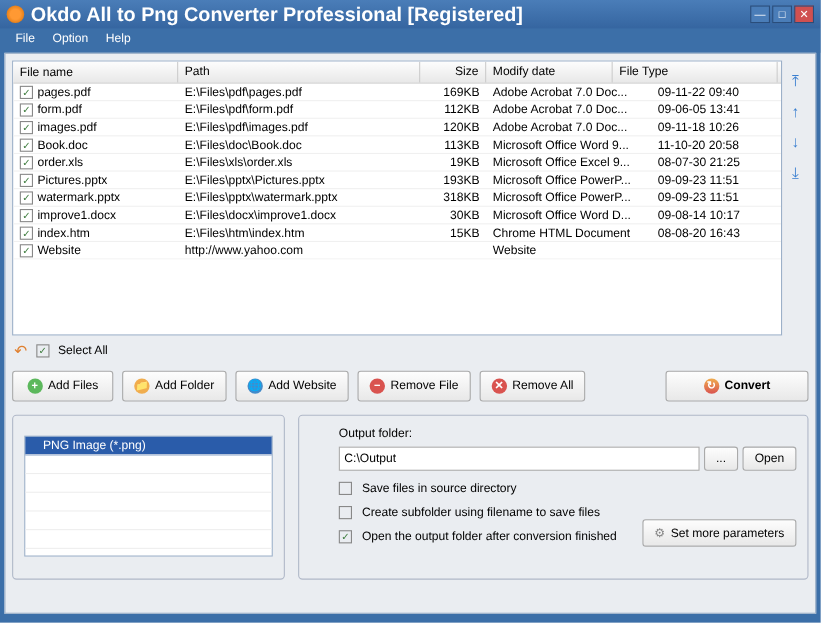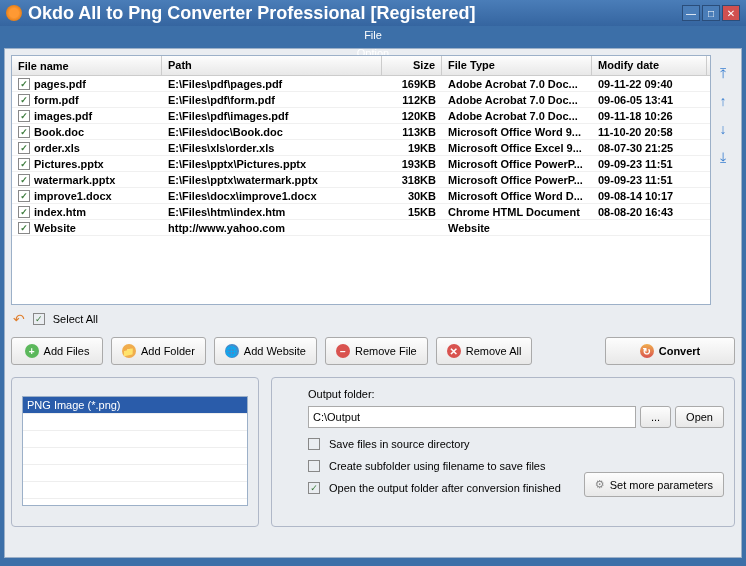--- a/index.html
+++ b/index.html
@@ -2,25 +2,25 @@
 <html><head>
 <meta charset="utf-8">
 <style>
 * { box-sizing: border-box; margin: 0; padding: 0; font-family: Tahoma, Arial, sans-serif; font-size: 11px; }
 body { background: #3c6fa8; width: 746px; height: 566px; overflow: hidden; }
 .titlebar { height: 26px; background: linear-gradient(#4a7db8, #3565a0); display: flex; align-items: center; padding: 0 6px; }
 .titlebar .app-icon { width: 16px; height: 16px; background: radial-gradient(circle, #ff9933 40%, #cc6600 100%); border-radius: 50%; margin-right: 6px; }
 .titlebar .title { color: #fff; font-weight: bold; font-size: 18px; flex: 1; }
 .titlebar .win-btn { width: 18px; height: 16px; margin-left: 2px; background: #4a7db8; border: 1px solid #2a4d7a; color: #fff; display: flex; align-items: center; justify-content: center; font-size: 10px; cursor: pointer; }
 .titlebar .win-btn.close { background: #d05050; }
-.menubar { height: 22px; background: #3c6fa8; display: flex; align-items: center; padding: 0 6px; flex-direction: column; }
+.menubar { height: 22px; background: #3c6fa8; display: flex; padding: 0 6px; }
 .menubar .menu-item { color: #fff; padding: 3px 8px; cursor: pointer; }
 .content { background: #eaedf1; margin: 0 4px 4px 4px; height: 510px; border: 1px solid #9cb0c8; padding: 6px; }
 .filelist-wrap { display: flex; }
-.filelist { background: #fff; border: 1px solid #9cb0c8; flex: 1; height: 250px; overflow: hidden; font-weight: bold; }
+.filelist { background: #fff; border: 1px solid #9cb0c8; flex: 1; height: 250px; overflow: hidden; }
 .filelist-header { display: flex; background: linear-gradient(#fdfdfd, #e8e8e8); border-bottom: 1px solid #ccc; height: 20px; }
 .filelist-header .col { padding: 3px 6px; border-right: 1px solid #ccc; overflow: hidden; white-space: nowrap; }
 .filelist-body { overflow-y: auto; }
 .filelist-row { display: flex; height: 16px; align-items: center; border-bottom: 1px solid #f0f0f0; }
 .filelist-row .col { padding: 1px 6px; overflow: hidden; white-space: nowrap; text-overflow: ellipsis; }
 .col-name { width: 150px; display: flex; align-items: center; }
 .col-path { width: 220px; }
 .col-size { width: 60px; text-align: right; }
 .col-type { width: 150px; }
 .col-date { width: 115px; }
@@ -37,21 +37,21 @@
 .ic-folder { background: #f0ad4e; }
 .ic-web { background: #428bca; }
 .ic-remove { background: #d9534f; }
 .ic-convert { background: linear-gradient(#f0ad4e, #d9534f); }
 .bottom { display: flex; gap: 12px; margin-top: 12px; }
 .panel { border: 1px solid #b0b8c8; border-radius: 4px; padding: 10px; background: #eaedf1; position: relative; }
 .panel-label { position: absolute; top: -7px; left: 8px; background: #eaedf1; padding: 0 4px; }
 .left-panel { width: 248px; height: 150px; }
 .output-type-val { margin-left: 2px; }
 .type-list { background: #fff; border: 1px solid #9cb0c8; height: 110px; margin-top: 8px; }
-.type-list .row { padding: 2px 4px; border-bottom: 1px solid #eee; }
+.type-list .row { padding: 2px 16px; border-bottom: 1px solid #eee; }
 .type-list .row.selected { background: #2a5caa; color: #fff; }
 .right-panel { flex: 1; height: 150px; padding-left: 36px; }
 .output-row { display: flex; gap: 4px; margin-top: 6px; align-items: center; }
 .output-row input[type=text] { flex: 1; border: 1px solid #aaa; padding: 3px 4px; background: #fff; height: 22px; }
 .small-btn { background: linear-gradient(#fdfdfd, #e8e8e8); border: 1px solid #aaa; border-radius: 3px; padding: 3px 10px; cursor: pointer; height: 22px; }
 .check-row { display: flex; align-items: flex-end; gap: 5px; margin-top: 10px; }
 .more-params-wrap { display:flex; justify-content:flex-end; margin-top:-22px; }
 .more-params { background: linear-gradient(#fdfdfd, #e8e8e8); border: 1px solid #aaa; border-radius: 3px; padding: 5px 10px; cursor: pointer; display: flex; align-items: center; gap: 5px; }
 .gear-icon { color: #888; }
 </style>
@@ -73,22 +73,22 @@
 </div>
 
 <div class="content">
 
   <div class="filelist-wrap">
     <div class="filelist">
       <div class="filelist-header">
         <div class="col col-name">File name</div>
         <div class="col col-path">Path</div>
         <div class="col col-size">Size</div>
+        <div class="col col-date">Modify date</div>
         <div class="col col-type">File Type</div>
-        <div class="col col-date">Modify date</div>
       </div>
       <div class="filelist-body" id="filelist-body">
           <div class="filelist-row">
             <div class="col col-name">
               <span class="checkbox">✓</span>
               <span>pages.pdf</span>
             </div>
             <div class="col col-path">E:\Files\pdf\pages.pdf</div>
             <div class="col col-size">169KB</div>
             <div class="col col-type">Adobe Acrobat 7.0 Doc...</div>

